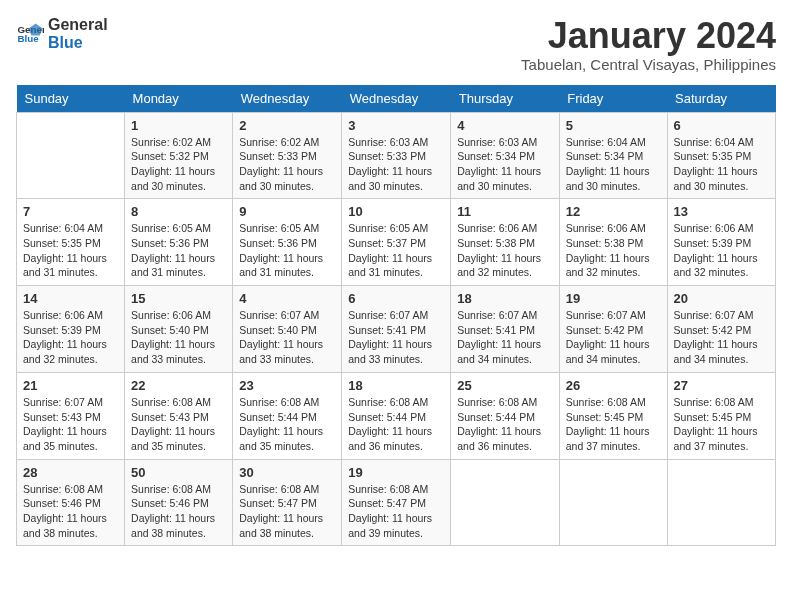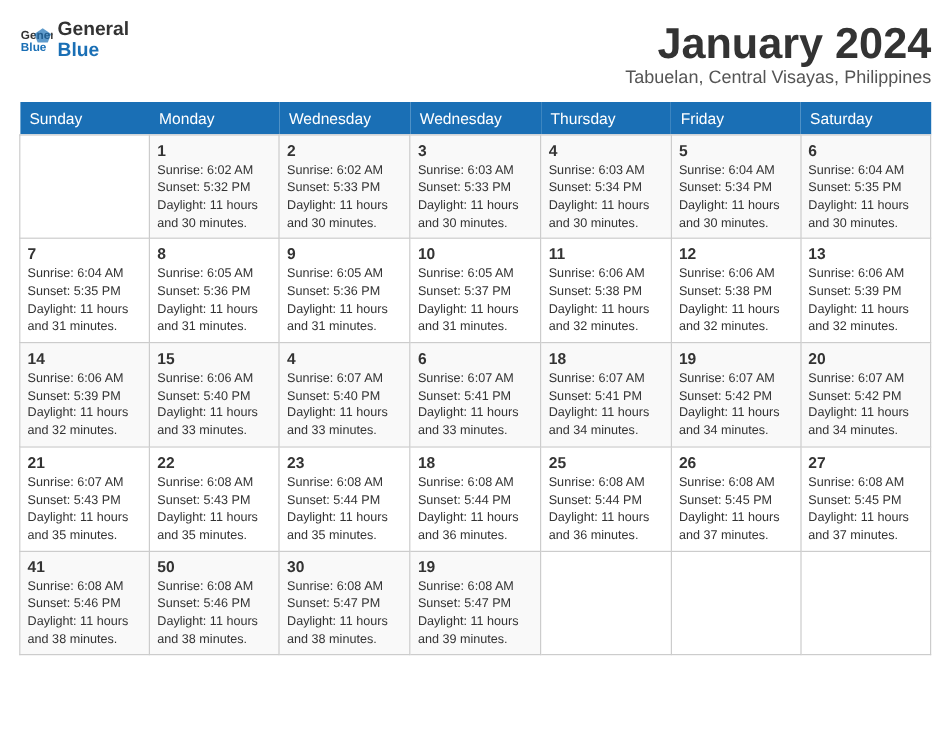--- a/index.html
+++ b/index.html
@@ -277,21 +277,21 @@
         </td>
         <td>
           <div class="day-number">27</div>
           <div class="day-info" style="white-space: pre-line;">Sunrise: 6:08 AM
 Sunset: 5:45 PM
 Daylight: 11 hours and 37 minutes.</div>
         </td>
       </tr>
       <tr>
         <td>
-          <div class="day-number">41</div>
+          <div class="day-number">28</div>
           <div class="day-info" style="white-space: pre-line;">Sunrise: 6:08 AM
 Sunset: 5:46 PM
 Daylight: 11 hours and 38 minutes.</div>
         </td>
         <td>
           <div class="day-number">50</div>
           <div class="day-info" style="white-space: pre-line;">Sunrise: 6:08 AM
 Sunset: 5:46 PM
 Daylight: 11 hours and 38 minutes.</div>
         </td>

